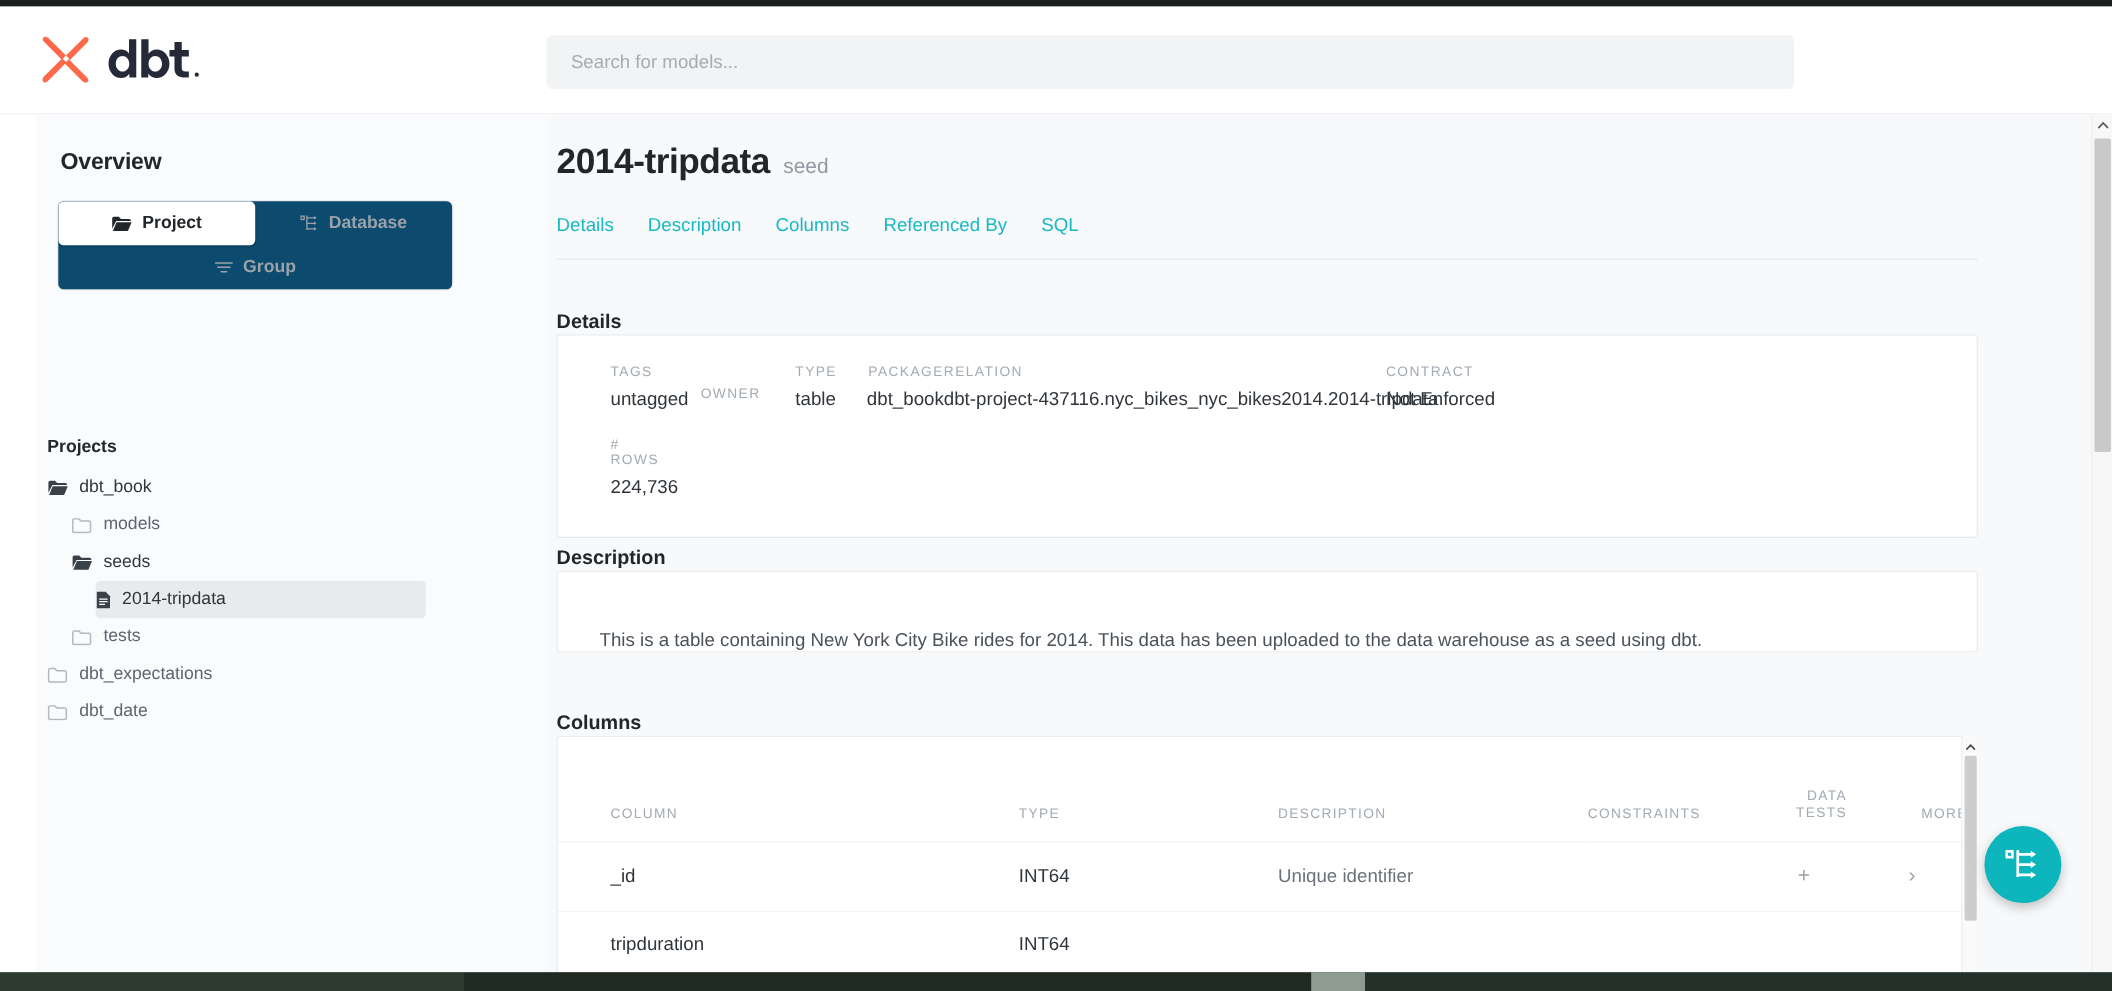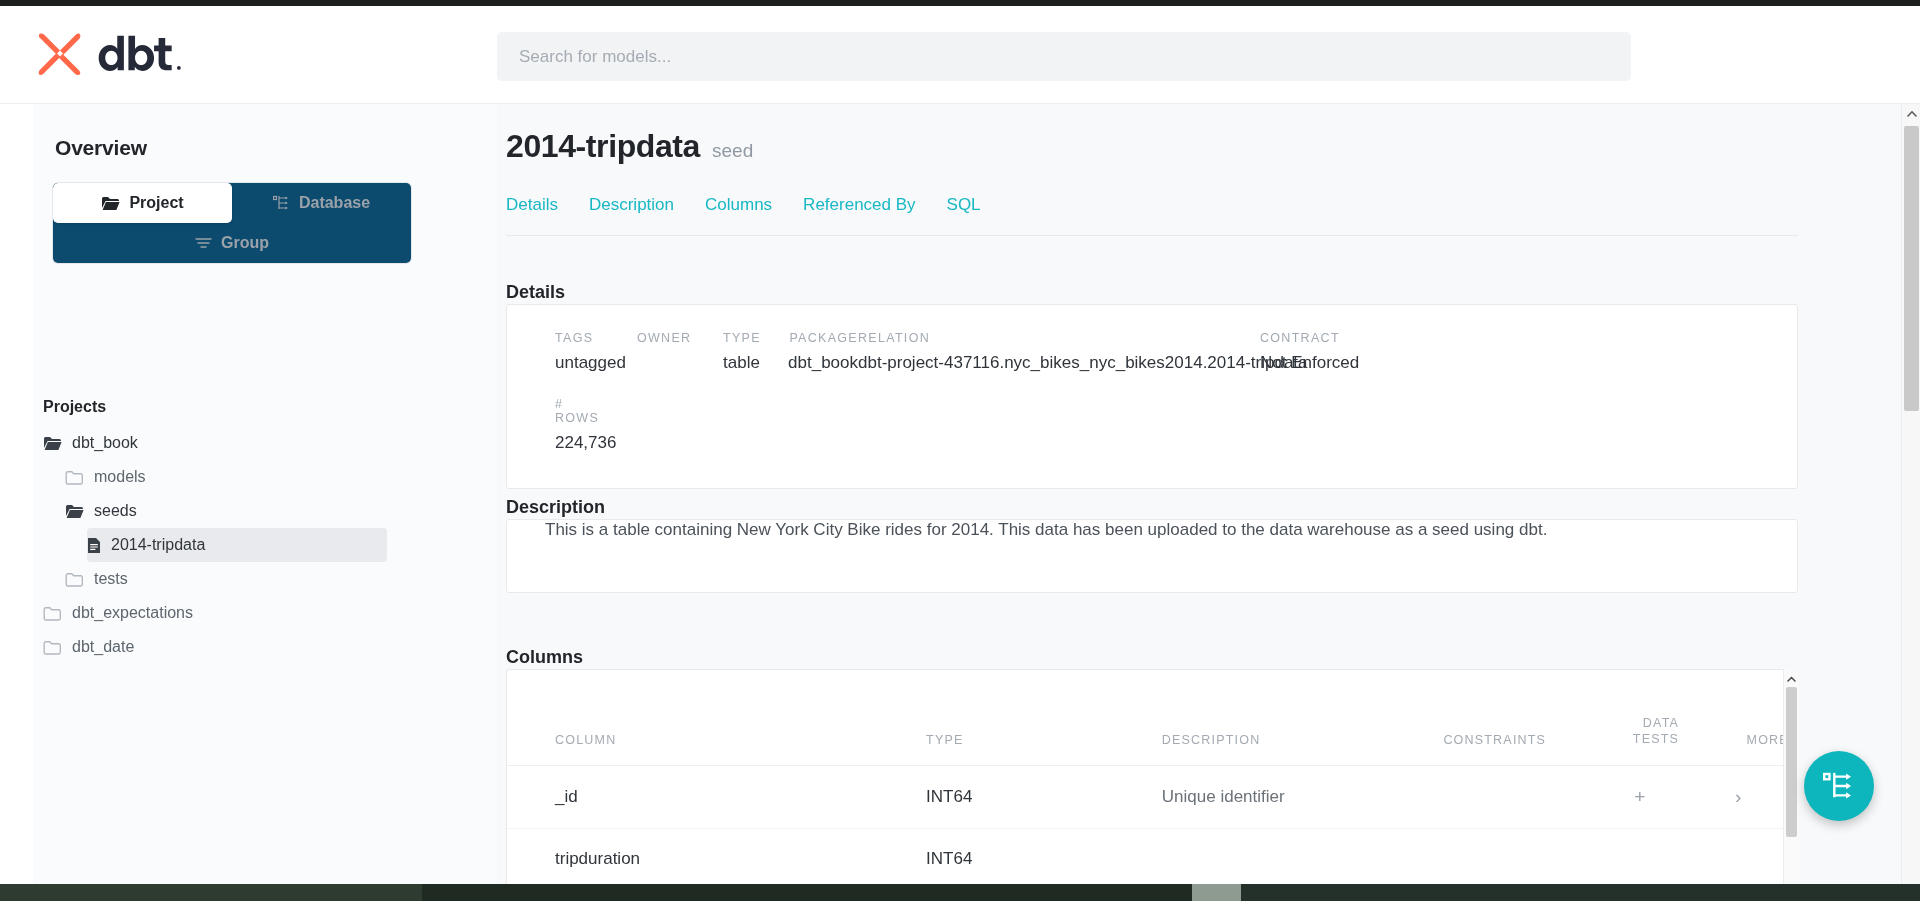--- a/index.html
+++ b/index.html
@@ -134,21 +134,21 @@
   .detail-label {
     font-size: 12.5px; color: #a3aab2; letter-spacing: 1.3px; text-transform: uppercase;
   }
   .detail-value { font-size: 17px; color: #30353b; white-space: nowrap; }
 
   
   #desc-head { position: absolute; left: 0; top: 393px; }
   #desc-card {
     position: absolute; left: 0; top: 415px;
     width: 1292px; height: 74px;
-    display: flex; align-items: flex-start;
+    display: flex; align-items: flex-end;
   }
   .desc-text { font-size: 17px; color: #4b525a; padding-left: 38px; }
 
   
   #cols-head { position: absolute; left: 0; top: 543px; }
   #cols-card {
     position: absolute; left: 0; top: 565px;
     width: 1292px; height: 232px;
     overflow: hidden;
   }
@@ -355,21 +355,21 @@
           </div>
 
         <div class="section-head" id="details-head">Details</div>
 
         <div class="card" id="details-card">
           <div class="detail-row r1" id="detail-row-1">
               <div class="detail-cell" style="width: 82px;">
                 <div class="detail-label">TAGS</div>
                 <div class="detail-value">untagged</div>
               </div>
-              <div class="detail-cell" style="width: 86px;">
+              <div class="detail-cell" style="width: 86px; justify-content: flex-end;">
                 <div class="detail-label">OWNER</div>
                 <div class="detail-value"></div>
               </div>
               <div class="detail-cell" style="width: 47px;">
                 <div class="detail-label">TYPE</div>
                 <div class="detail-value">table</div>
               </div>
               <div class="detail-cell" style="width: 88px; align-items: flex-end;">
                 <div class="detail-label">PACKAGE</div>
                 <div class="detail-value">dbt_book</div>

